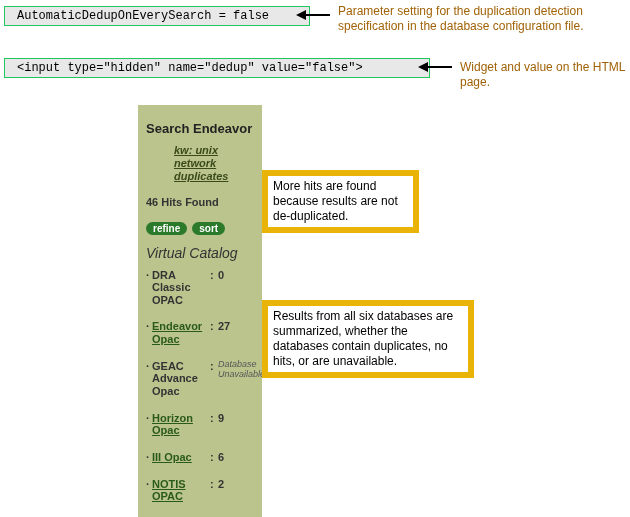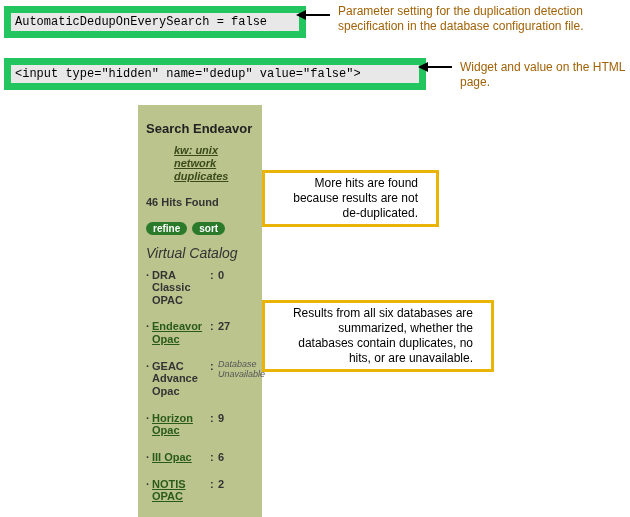--- a/index.html
+++ b/index.html
@@ -9,24 +9,24 @@
     height: 517px;
     background: #ffffff;
     font-family: Arial, Helvetica, sans-serif;
     font-size: 12px;
     position: relative;
     overflow: hidden;
   }
   .code-box {
     position: absolute;
     background: #e8e8e8;
-    border: 7px solid #22c55e;
+    border: 1px solid #22c55e;
     font-family: "Courier New", monospace;
     font-size: 12px;
-    padding: 2px 4px;
+    padding: 2px 12px;
     white-space: pre;
   }
   .annotation {
     position: absolute;
     font-size: 12px;
     line-height: 1.25;
     color: #a16207;
   }
   .arrow-shaft {
     position: absolute;
@@ -36,25 +36,24 @@
   .arrow-left-head {
     position: absolute;
     width: 0; height: 0;
     border-top: 5px solid transparent;
     border-bottom: 5px solid transparent;
     border-right: 10px solid #000;
   }
   .callout {
     position: absolute;
     background: #fff;
-    border: 3px solid #eab308;
+    border: 6px solid #eab308;
     font-size: 12px;
     line-height: 1.25;
-    padding: 3px 18px;
-    text-align: right;
+    padding: 3px 5px;
   }
   .results-panel {
     position: absolute;
     left: 138px;
     top: 105px;
     width: 108px;
     height: 412px;
     background: #bcc48e;
     padding: 10px 8px 0 8px;
     font-size: 11px;

